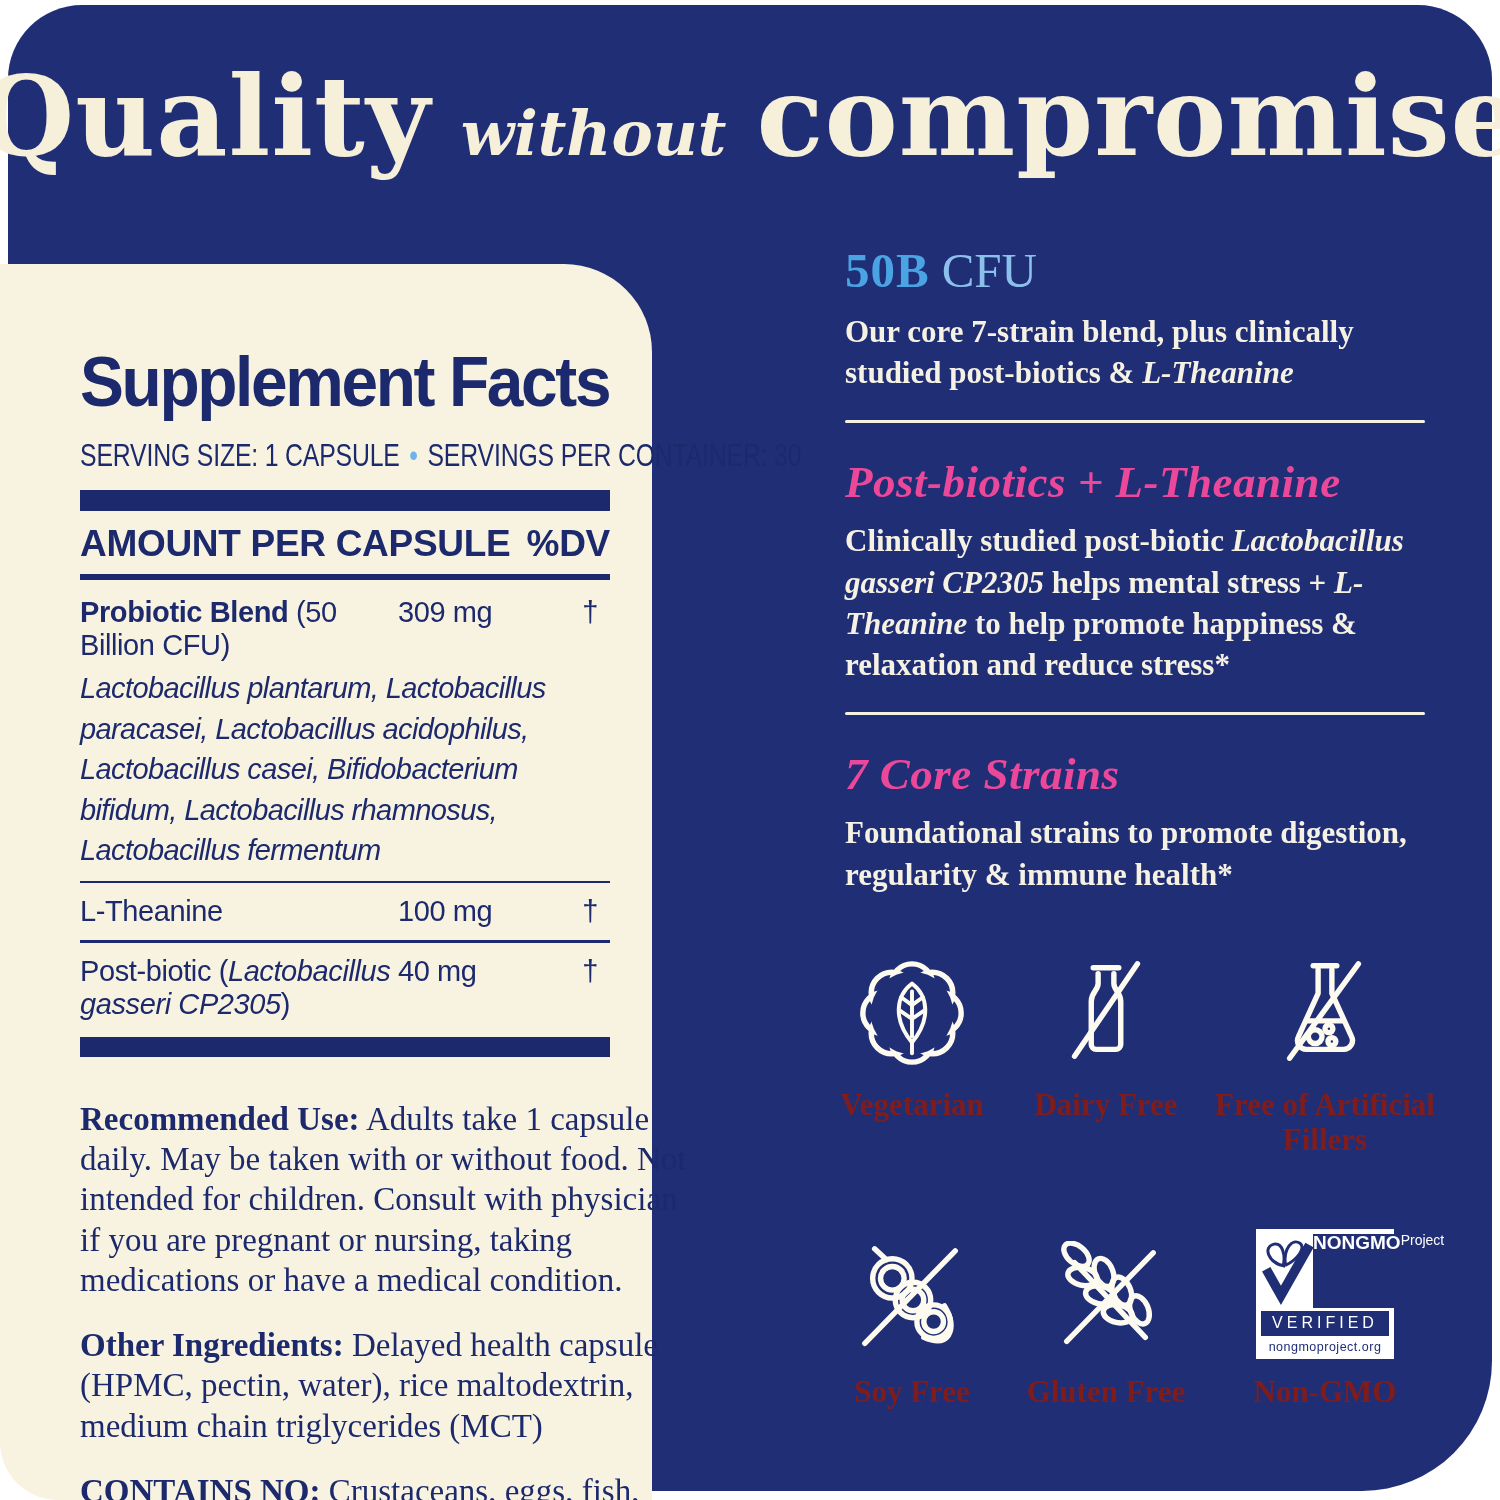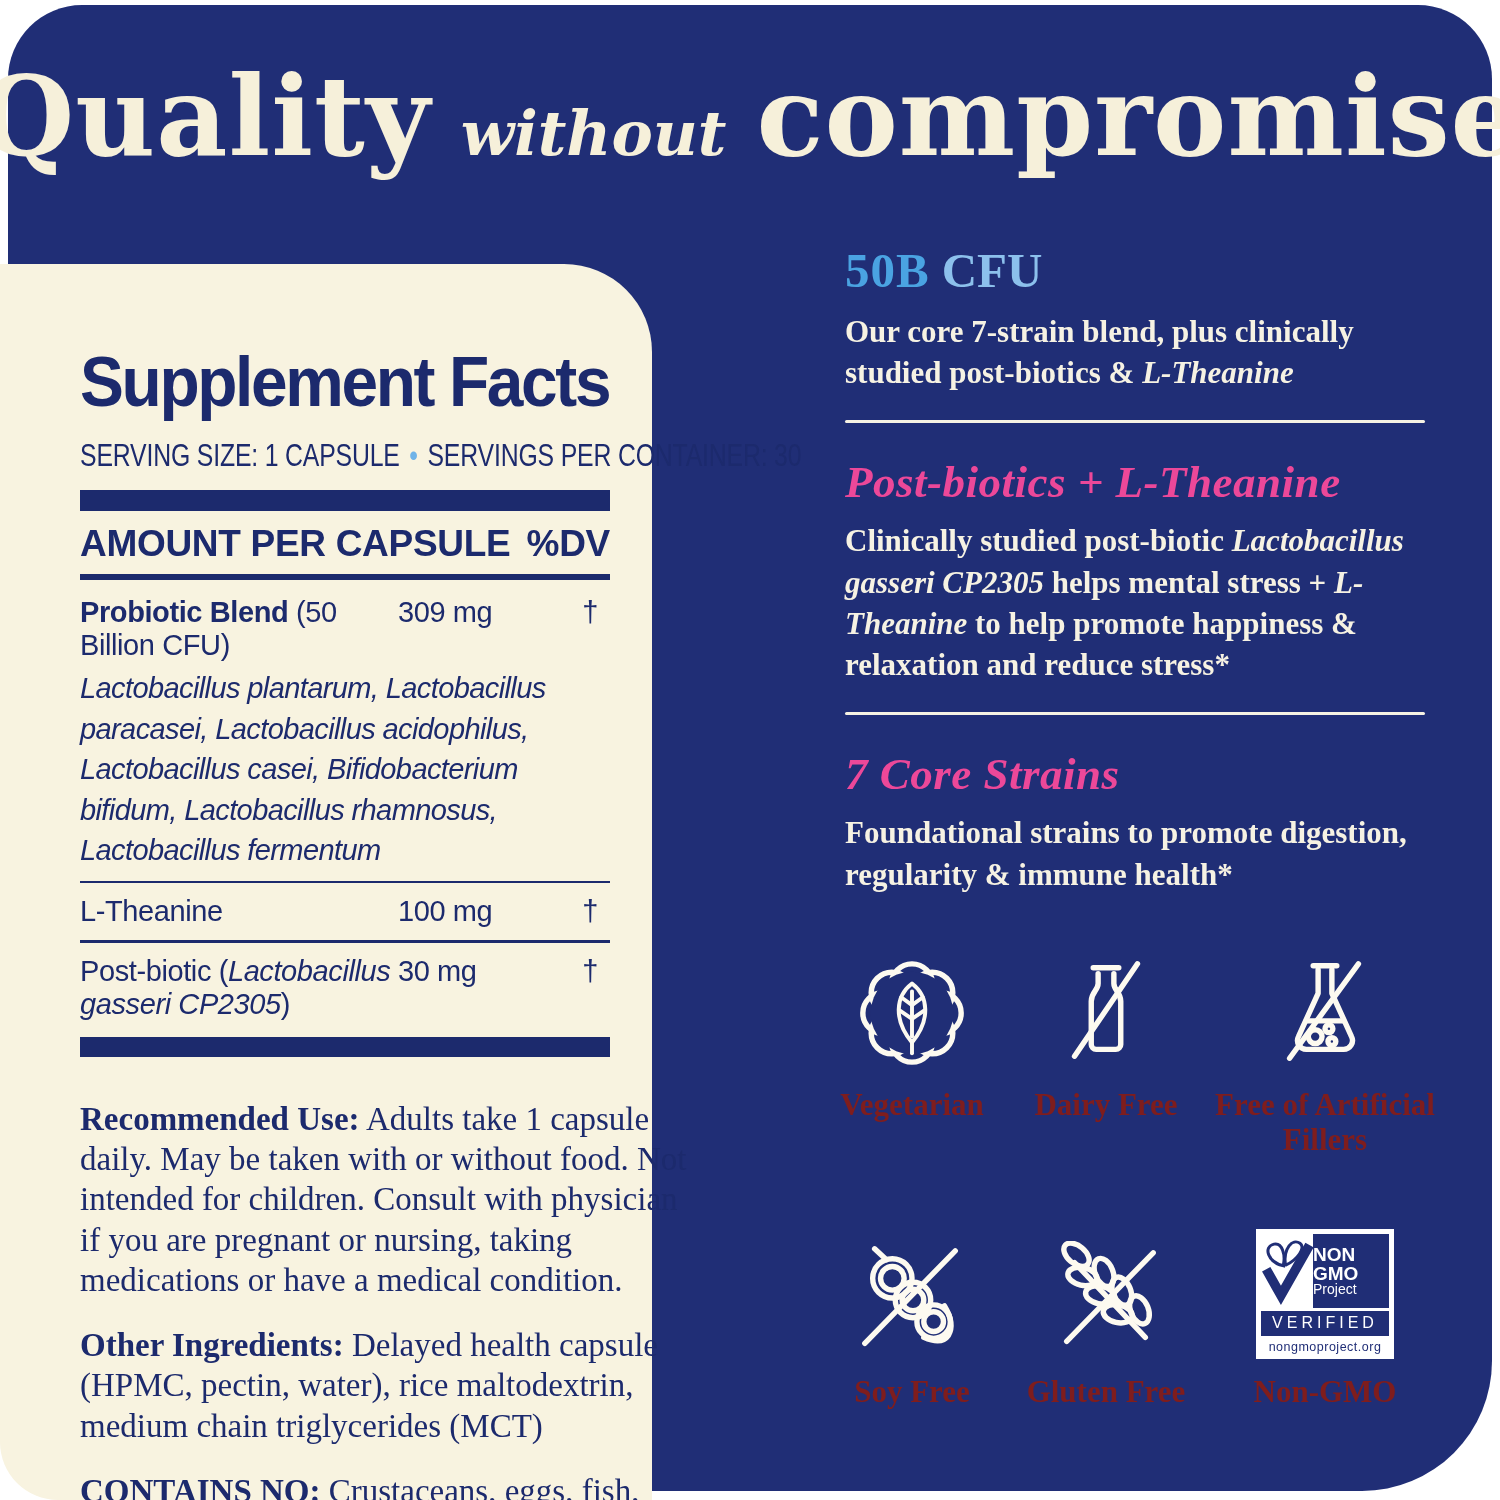--- a/index.html
+++ b/index.html
@@ -35,21 +35,21 @@
   .mt10{margin-top:10px;} .mt12{margin-top:12px;}
   .bar-thick2{height:20px;background:#1c2a6d;margin-top:16px;}
   .footnote{font-size:30px;margin-top:13px;letter-spacing:-0.4px;}
   .para{font-family:"Liberation Serif",serif;font-size:33px;line-height:1.22;width:608px;margin-top:25px;}
   .para.first{margin-top:42px;}
   .para b{font-weight:700;}
 
   
   .rcol{position:absolute;left:845px;top:242px;width:580px;color:#f6f2e3;}
   .r-h1 .h1b{font-family:"Liberation Serif",serif;font-weight:700;font-size:49px;color:#4aa3e2;letter-spacing:1px;}
-  .r-h1 .h1r{font-family:"Liberation Serif",serif;font-weight:700;font-size:49px;color:#8cc0ec;margin-left:12px;}
+  .r-h1 .h1r{font-family:"Liberation Serif",serif;font-weight:400;font-size:49px;color:#8cc0ec;margin-left:12px;}
   .r-body{font-family:"Liberation Serif",serif;font-weight:700;font-size:31px;line-height:1.33;margin-top:12px;}
   .r-body i{font-style:italic;}
   .wline{height:3px;background:#f6f2e3;margin-top:27px;border-radius:2px;}
   .r-h2{font-family:"Liberation Serif",serif;font-weight:700;font-style:italic;font-size:45px;
         color:#ec4899;margin-top:33px;letter-spacing:.5px;}
 
   
   .bgrid{position:absolute;left:822px;top:952px;width:618px;}
   .brow{display:flex;justify-content:space-between;align-items:flex-start;}
   .brow2{margin-top:60px;}
@@ -58,21 +58,21 @@
   .iconbox{height:120px;display:flex;align-items:flex-end;justify-content:center;}
   .brow2 .iconbox{height:142px;}
   .blabel{margin-top:16px;font-family:"Liberation Serif",serif;font-weight:700;font-size:31px;
           text-align:center;line-height:1.12;color:#7f1d1d;}
 
   
   .nongmo{width:138px;background:#ffffff;padding:5px;box-sizing:border-box;color:#202e76;}
   .ng-top{display:flex;height:74px;}
   .ng-mark{width:52px;background:#ffffff;}
   .ng-text{flex:1;background:#202e76;color:#ffffff;font-weight:700;text-align:left;
-           display:flex;flex-direction:column;justify-content:center;line-height:.98;}
+           display:flex;flex-direction:row;justify-content:center;line-height:.98;}
   .ng-text .l{font-size:19px;} .ng-text .s{font-size:14px;font-weight:400;}
   .ng-verified{margin-top:3px;background:#202e76;color:#ffffff;font-weight:400;font-size:16px;
                letter-spacing:4px;text-align:center;padding:3px 0 4px;}
   .ng-url{font-size:12.5px;text-align:center;padding-top:4px;letter-spacing:.5px;}
 
   svg .st{stroke:#fdfaf0;stroke-width:5.5;fill:none;stroke-linecap:round;stroke-linejoin:round;}
   svg .thin{stroke-width:4;}
 </style>
 </head>
 <body>
@@ -115,21 +115,21 @@
     <div class="frow mt12">
       <span class="fname">L-Theanine</span>
       <span class="famt">100 mg</span>
       <span class="fdv">†</span>
     </div>
 
     <div class="rule-thin mt12"></div>
 
     <div class="frow mt12">
       <span class="fname"><span>Post-biotic (</span><i>Lactobacillus gasseri CP2305</i><span>)</span></span>
-      <span class="famt">30 mg</span>
+      <span class="famt">40 mg</span>
       <span class="fdv">†</span>
     </div>
 
     <div class="bar-thick2"></div>
 
     <div class="para first"><b>Recommended Use:</b><span> Adults take 1 capsule daily. May be taken with or without food. Not intended for children. Consult with physician if you are pregnant or nursing, taking medications or have a medical condition.</span></div>
 
     <div class="para"><b>Other Ingredients:</b><span> Delayed health capsule (HPMC, pectin, water), rice maltodextrin, medium chain triglycerides (MCT)</span></div>
 
     <div class="para"><b>CONTAINS NO:</b><span> Crustaceans, eggs, fish, gluten, nuts, sesame, shellfish, soy, wheat and artificial colors, fillers or flavors</span></div>

